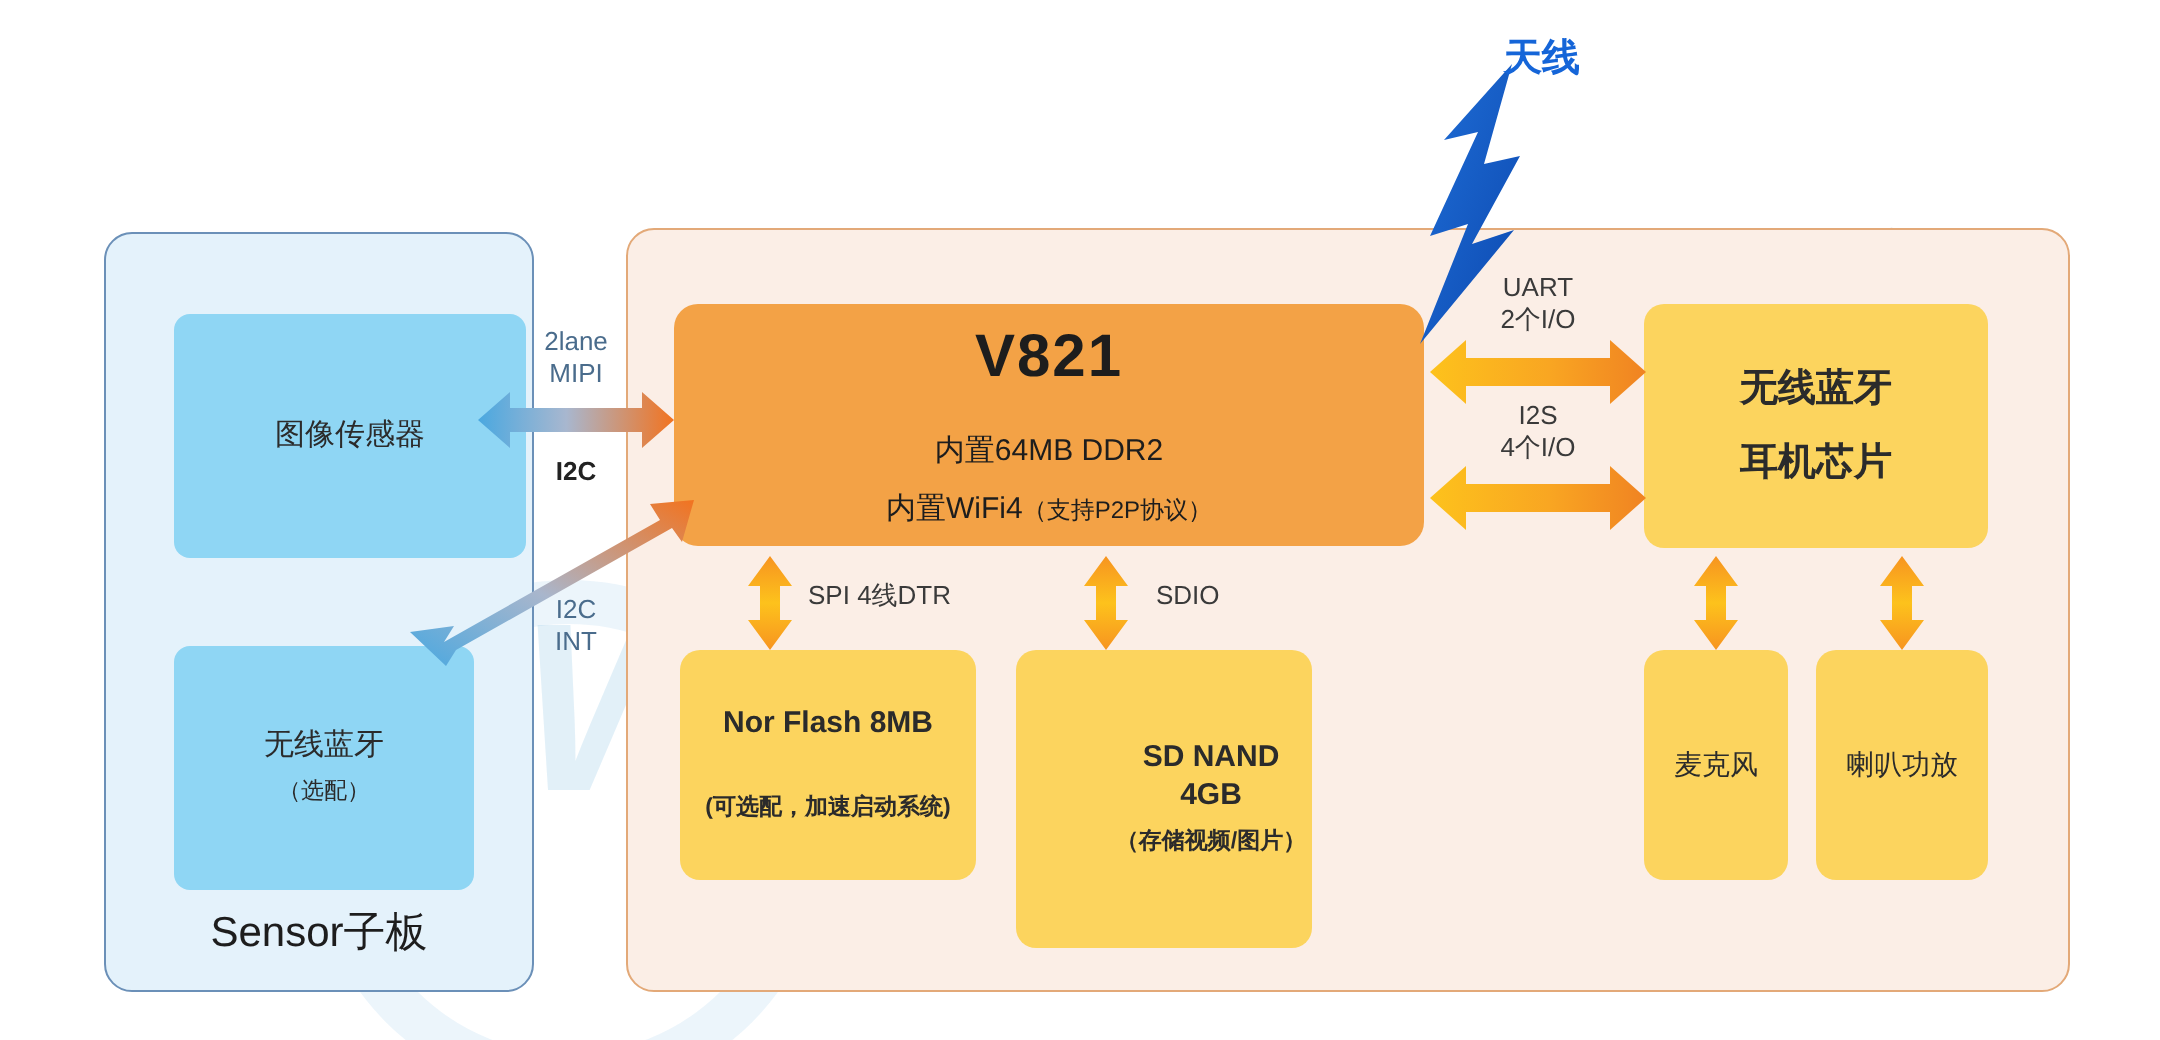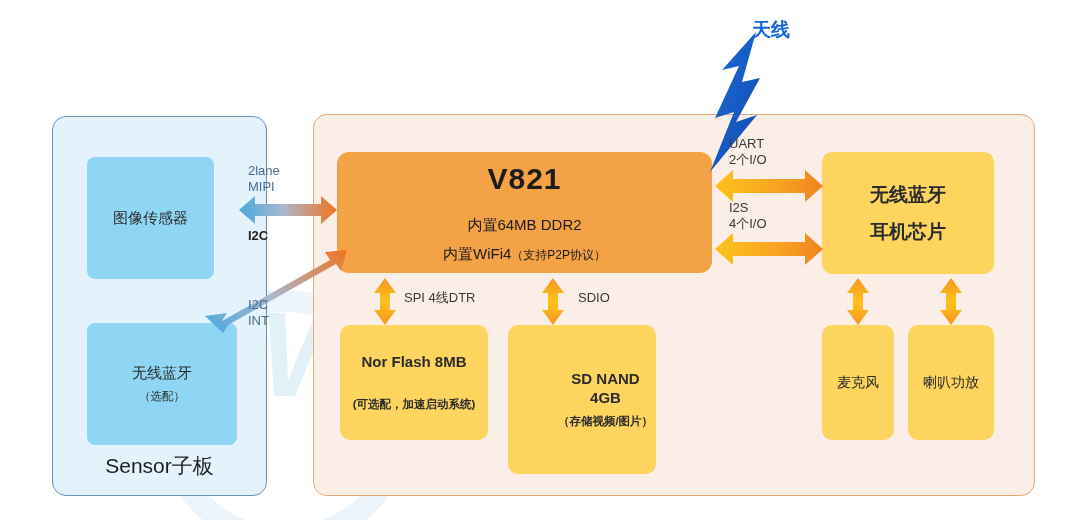--- a/index.html
+++ b/index.html
@@ -108,20 +108,21 @@
   }
   .soc-line .small {
     font-size: 12px;
   }
 
   
   .lbl {
     position: absolute;
     font-size: 13px;
     line-height: 1.25;
+    text-align: center;
     white-space: pre-line;
     color: #3a3a3a;
   }
   .lbl-blue { color: #4a6c8c; }
   .lbl-dark { color: #222222; font-weight: 700; }
   .lbl-ant {
     color: #1565d8;
     font-size: 19px;
     font-weight: 700;
   }
@@ -150,21 +151,21 @@
 
   <div class="wm-ring" style="left:155px; top:290px; width:215px; height:215px;"></div>
   <div class="wm wm-blue" style="left:176px; top:285px;">AW</div>
   <div class="wm wm-kj" style="left:800px; top:110px;">科技</div>
   <div class="wm wm-kj" style="left:620px; top:165px; font-size:78px; color:rgba(120,120,130,0.10);">科技</div>
 
   <div class="panel panel-sensor" style="left:52px; top:116px; width:215px; height:380px;"></div>
 
   <div class="panel panel-main" style="left:313px; top:114px; width:722px; height:382px;"></div>
 
-  <div class="blk blk-blue" style="left:87px; top:157px; width:127px; height:122px;">
+  <div class="blk blk-blue" style="left:87px; top:157px; width:176px; height:122px;">
     <div class="t-main" style="font-size:15px; font-weight:400;">图像传感器</div>
   </div>
 
   <div class="blk blk-blue" style="left:87px; top:323px; width:150px; height:122px;">
     <div class="t-main" style="font-size:15px; font-weight:400;">无线蓝牙</div>
     <div class="t-sub" style="font-size:11.5px; margin-top:6px;">（选配）</div>
   </div>
 
   <div class="panel-title" style="left:52px; top:452px; width:215px;">Sensor子板</div>
 

